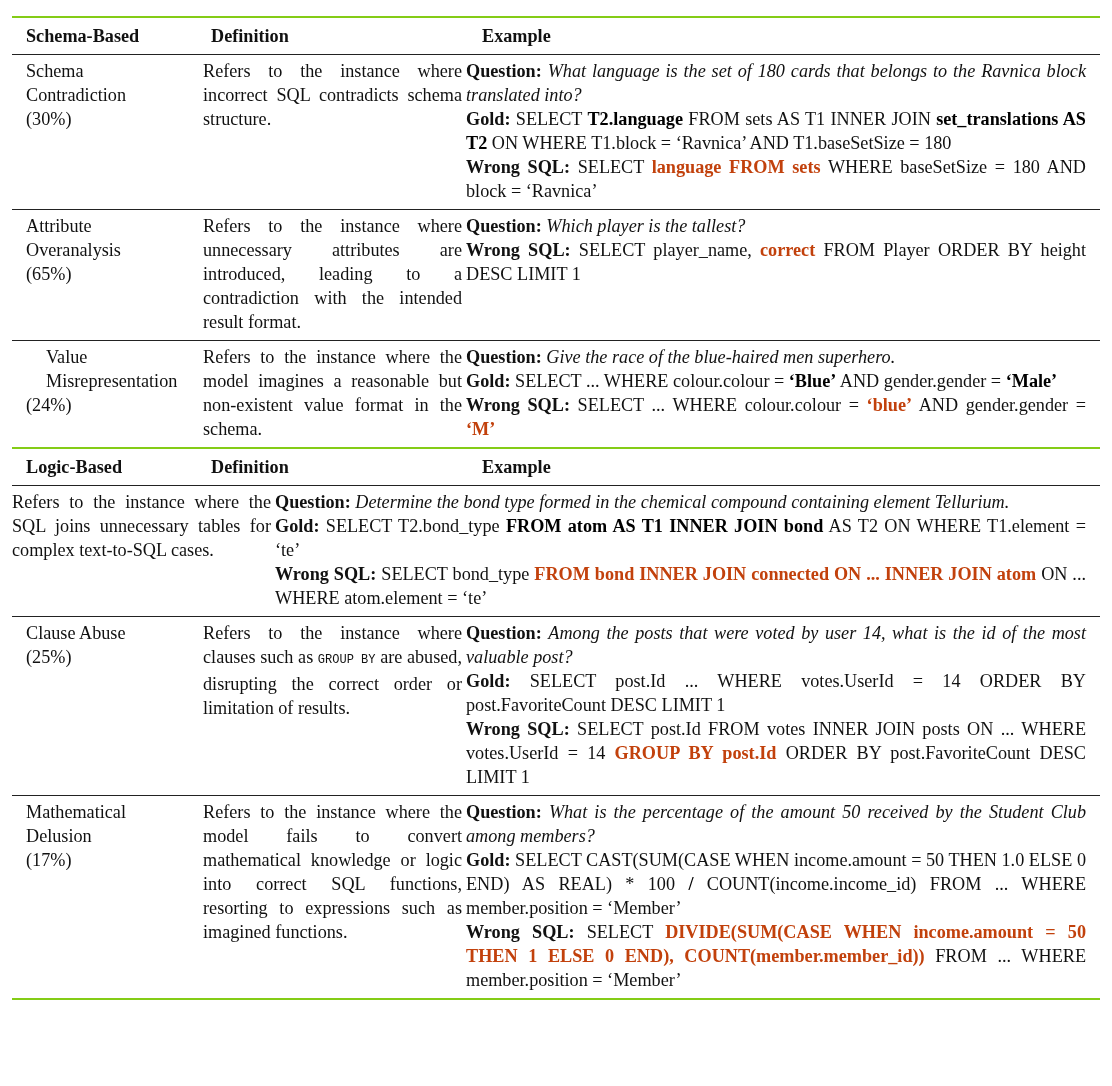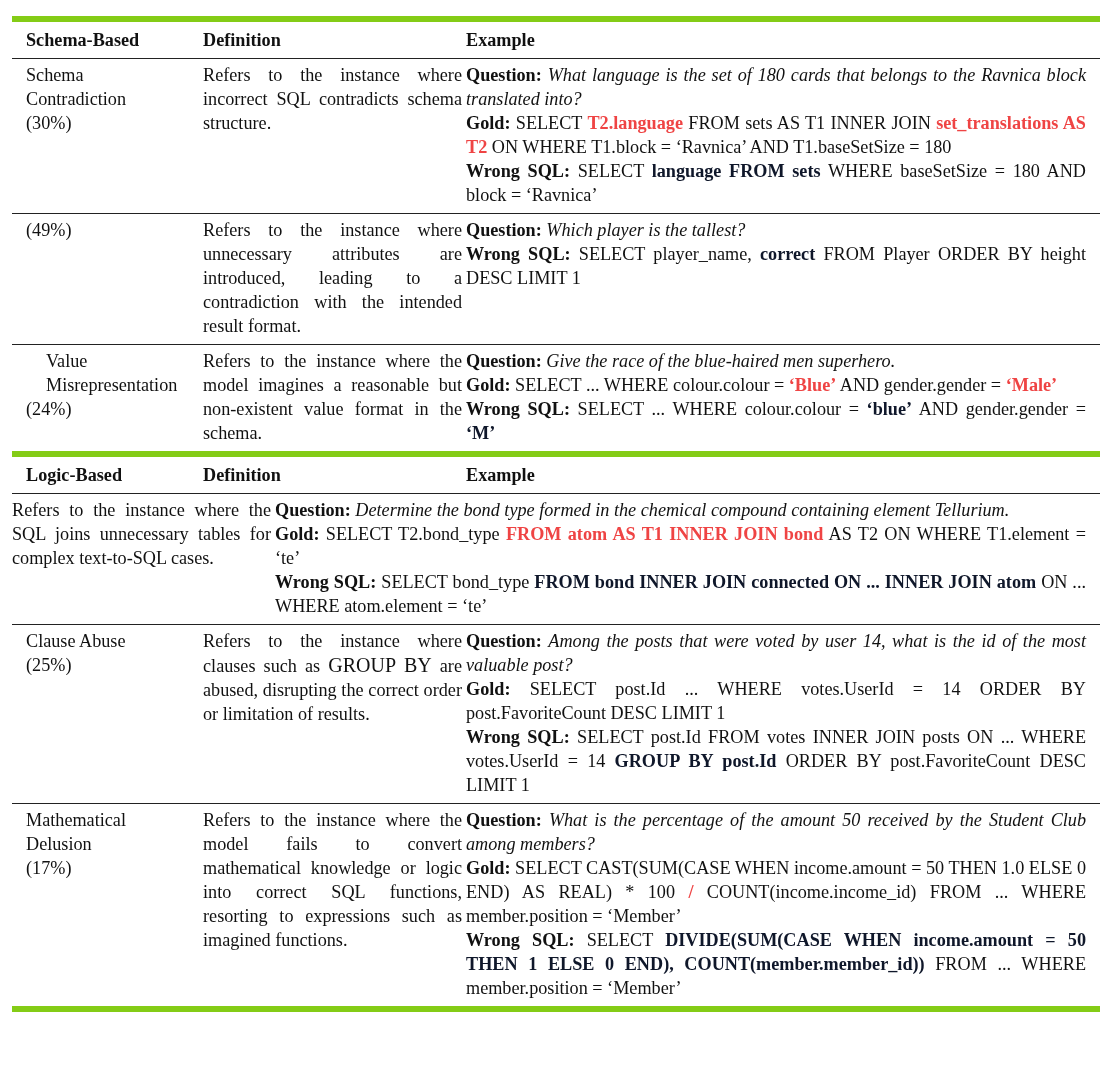--- a/index.html
+++ b/index.html
@@ -8,29 +8,29 @@
     position: absolute; left: 12px; top: 16px; width: 1088px;
     font-family: "Liberation Serif", "DejaVu Serif", serif;
     font-size: 18.2px; line-height: 24px; color: #111;
     border-collapse: collapse;
   }
   .tbl .row { display: flex; }
   .c1 { width: 191px; padding-left: 14px; box-sizing: border-box; }
   .c2 { width: 263px; box-sizing: border-box; padding-right: 4px; }
   .c3 { flex: 1; box-sizing: border-box; padding-right: 14px; }
   .hdr { font-weight: bold; padding-top: 6px; padding-bottom: 6px; }
-  .rule-thick { border-top: 6px solid #84cc16; }
+  .rule-thick { border-top: 2px solid #84cc16; gap: 8px; }
   .rule-thin { border-top: 1px solid #222; }
   .body-row { padding-top: 4px; padding-bottom: 6px; }
   .just { text-align: justify; }
   .lbl { font-weight: bold; }
   .q { font-style: italic; }
-  .gold { color: #ef4444; font-weight: bold; }
-  .wrong { color: #0f172a; font-weight: bold; }
-  .mono { font-family: Liberation Serif, serif; font-size: 20px; }
+  .gold { color: #000000; font-weight: bold; }
+  .wrong { color: #c2410c; font-weight: bold; }
+  .mono { font-family: Liberation Mono, monospace; font-size: 12px; }
   .line { display: block; }
 </style>
 </head>
 <body>
 
 <div class="tbl" id="tbl">
     <div class="row hdr rule-thick">
       <div class="c1">Schema-Based</div>
       <div class="c2">Definition</div>
       <div class="c3">Example</div>
@@ -42,21 +42,22 @@
       </div>
       <div class="c2 just">Refers to the instance where incorrect SQL contradicts schema structure.</div>
       <div class="c3 just">
         <div><span class="lbl">Question:</span> <span class="q">What language is the set of 180 cards that belongs to the Ravnica block translated into?</span></div>
         <div><span class="lbl">Gold:</span><span> SELECT </span><span class="gold">T2.language</span><span> FROM sets AS T1 INNER JOIN </span><span class="gold">set_translations AS T2</span><span> ON WHERE T1.block = ‘Ravnica’ AND T1.baseSetSize = 180</span></div>
         <div><span class="lbl">Wrong SQL:</span><span> SELECT </span><span class="wrong">language FROM sets</span><span> WHERE baseSetSize = 180 AND block = ‘Ravnica’</span></div>
       </div>
     </div>
     <div class="row body-row rule-thin">
       <div class="c1">
-        <span class="line">(49%)</span>
+        <span class="line" style="max-width: 150px;">Attribute Overanalysis</span>
+        <span class="line">(65%)</span>
       </div>
       <div class="c2 just">Refers to the instance where unnecessary attributes are introduced, leading to a contradiction with the intended result format.</div>
       <div class="c3 just">
         <div><span class="lbl">Question:</span> <span class="q">Which player is the tallest?</span></div>
         <div><span class="lbl">Wrong SQL:</span><span> SELECT player_name, </span><span class="wrong">correct</span><span> FROM Player ORDER BY height DESC LIMIT 1</span></div>
       </div>
     </div>
     <div class="row body-row rule-thin">
       <div class="c1">
         <span class="line" style="max-width: 150px; margin-left: 20px;">Value Misrepresentation</span>

